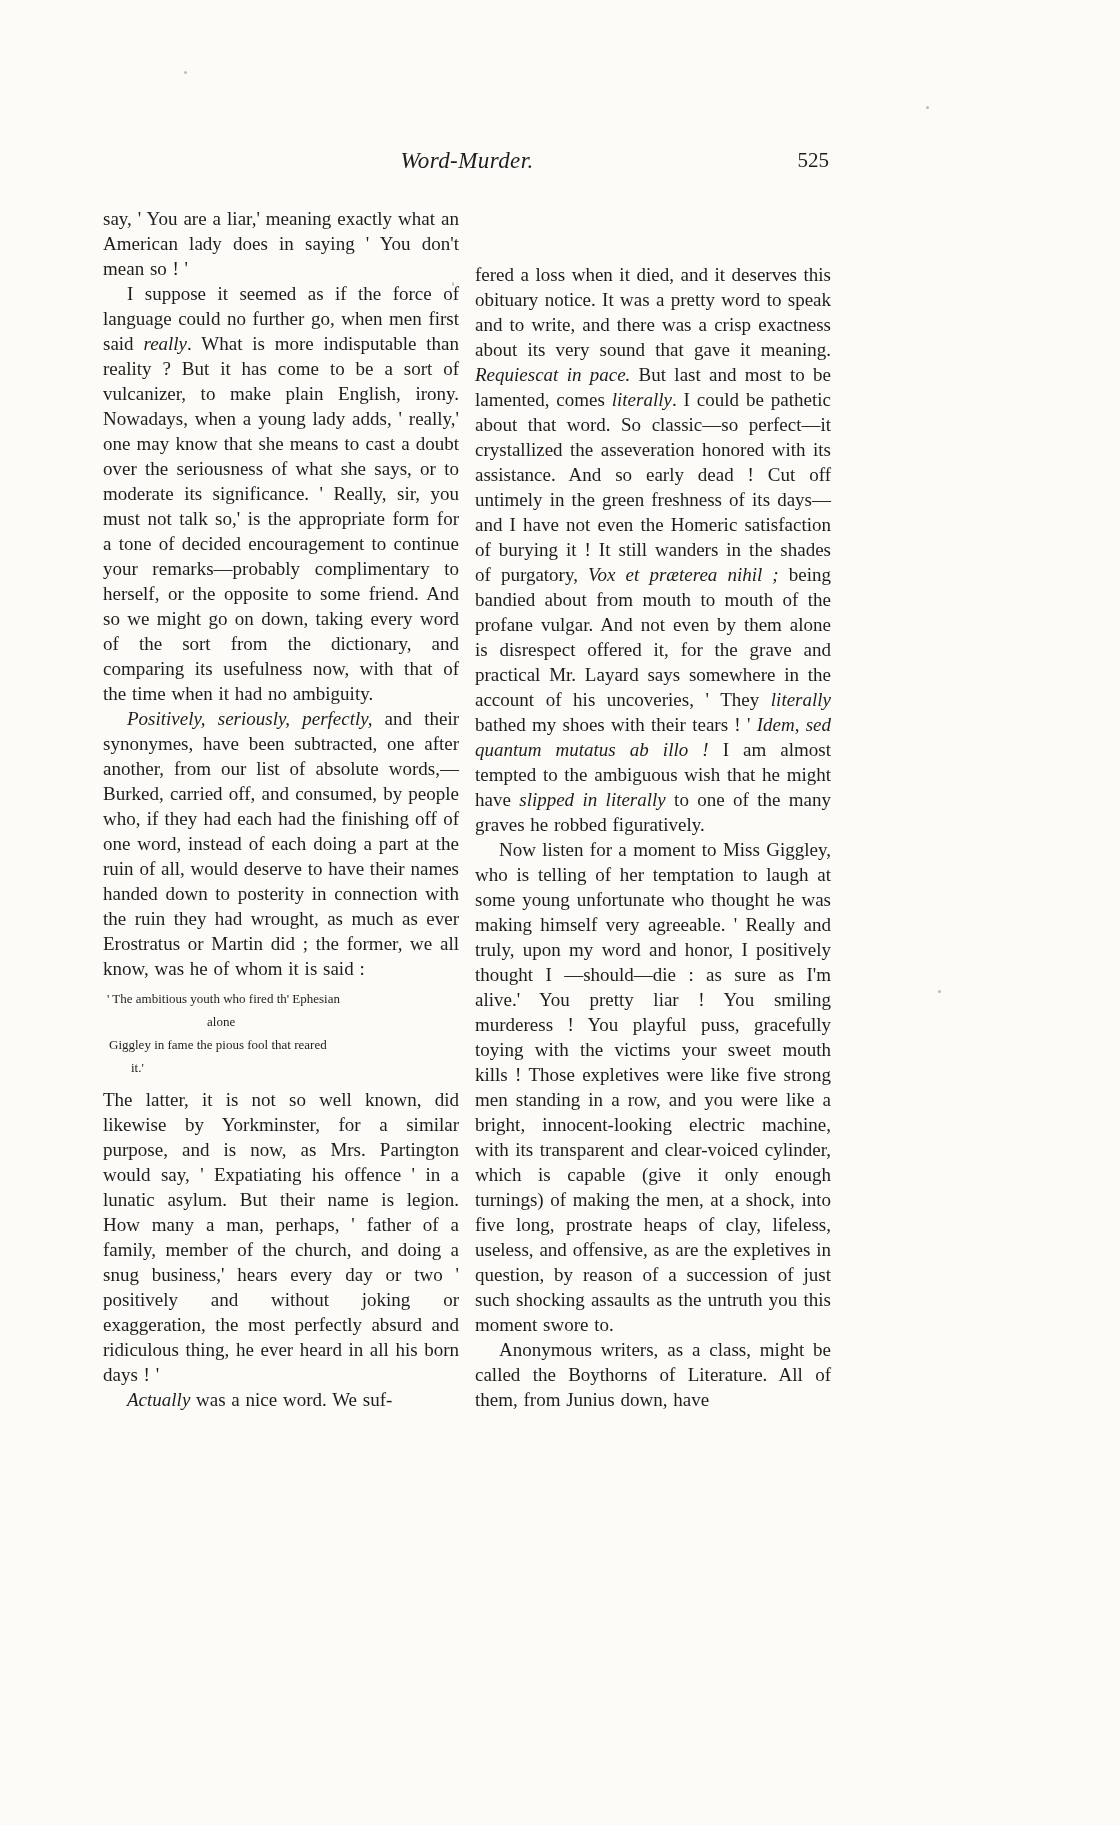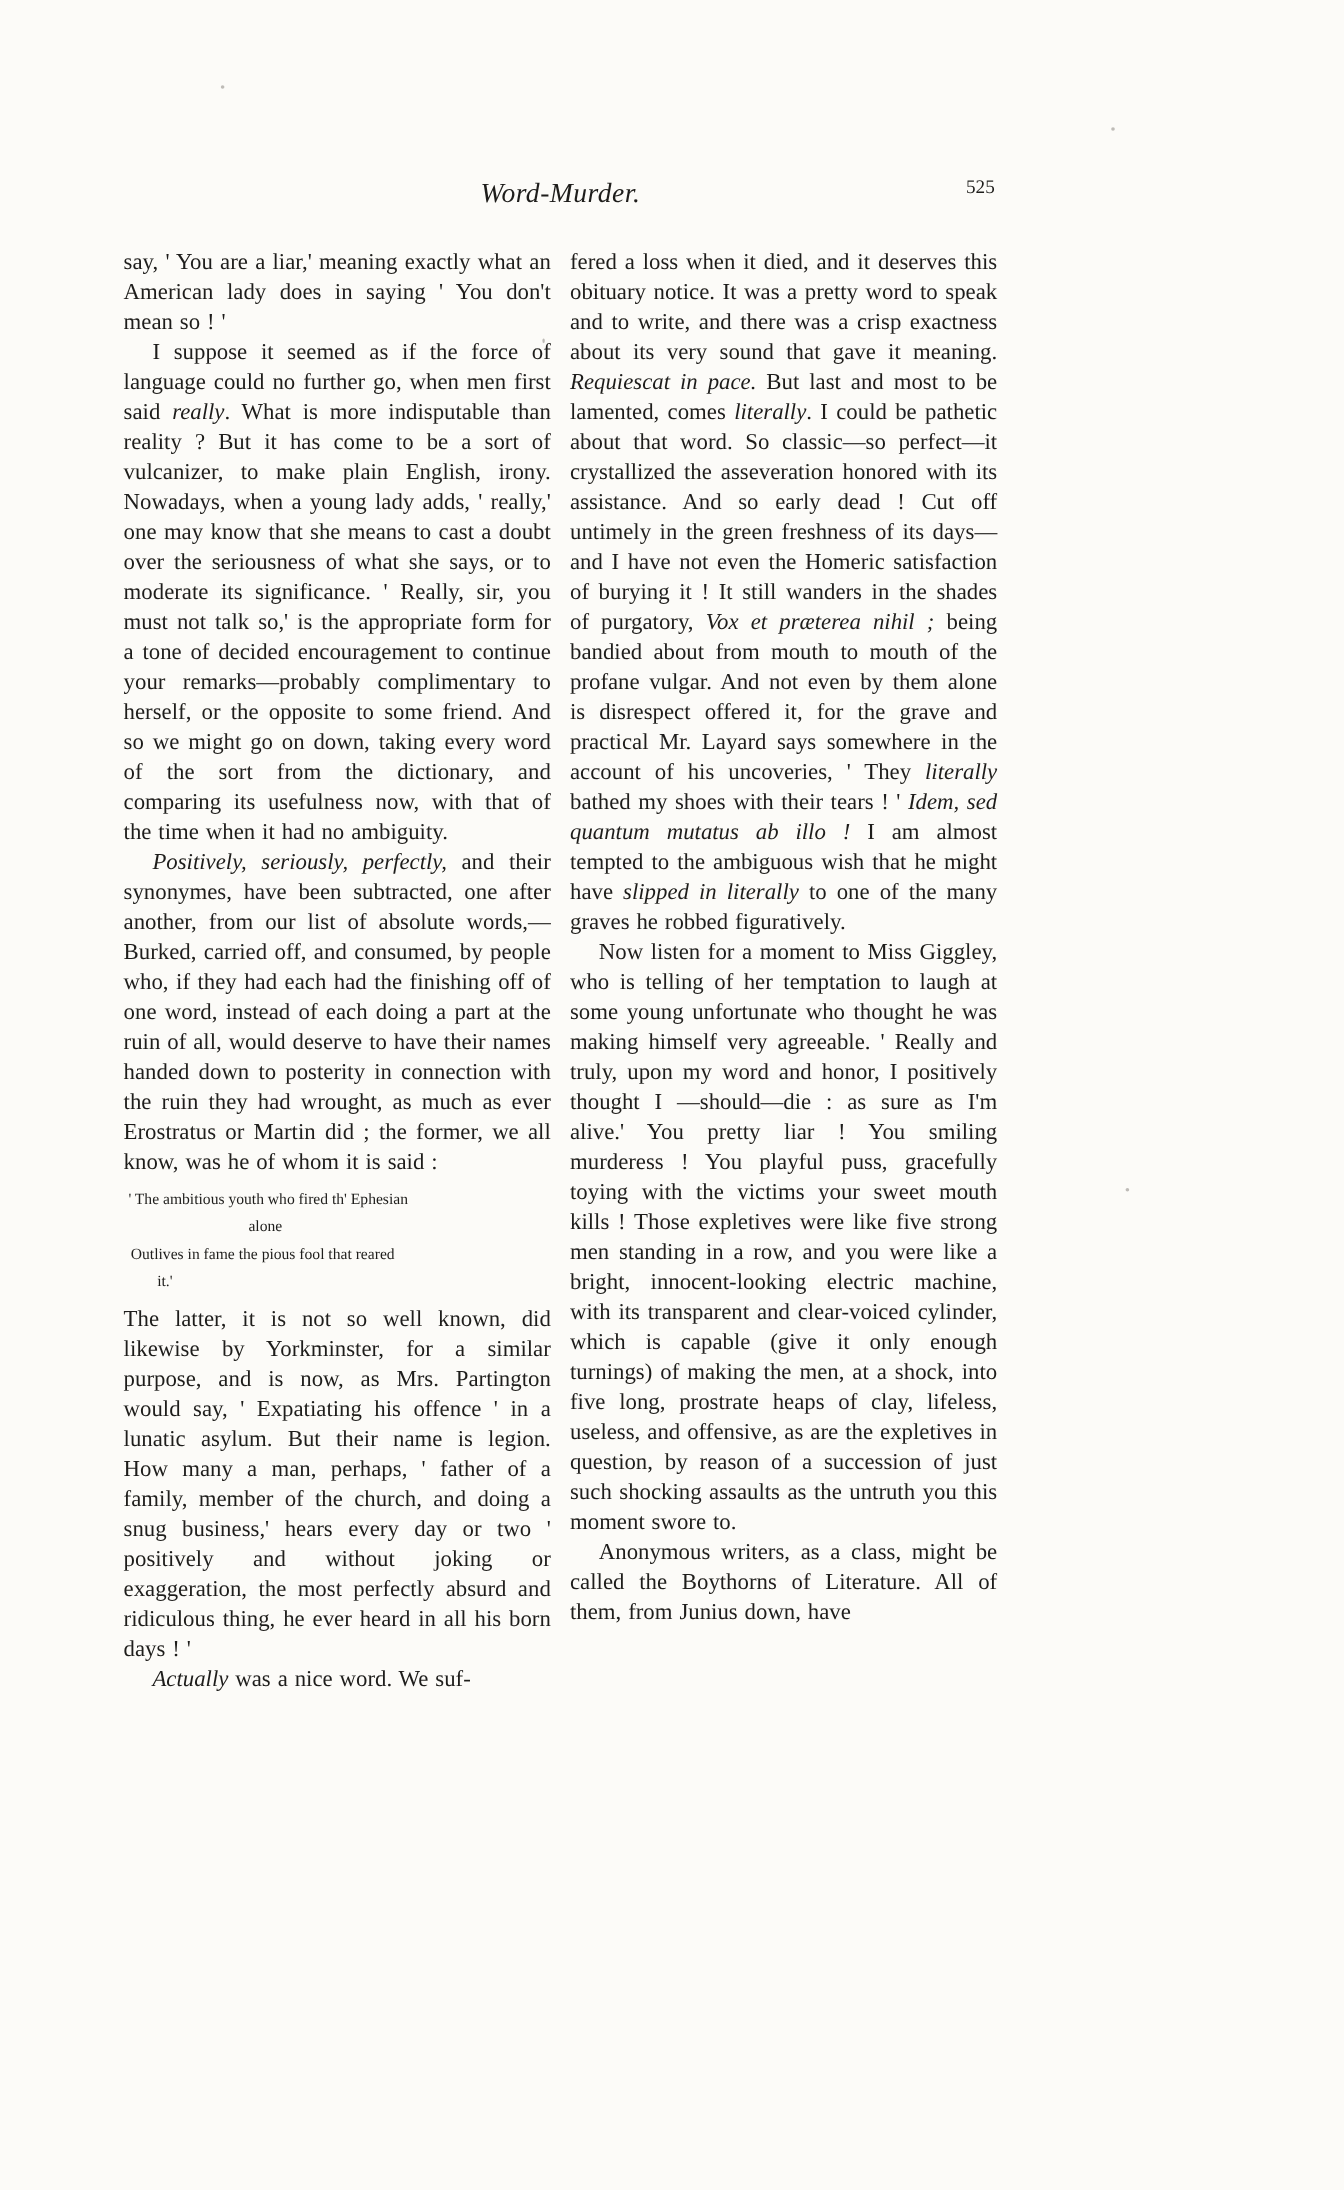--- a/index.html
+++ b/index.html
@@ -30,27 +30,27 @@
   }
   .running-title {
     font-style: italic;
     font-size: 23px;
     letter-spacing: 0.4px;
   }
   .running-pagenum {
     position: absolute;
     right: 2px;
     top: 0;
-    font-size: 16px;
+    font-size: 21px;
     font-style: normal;
   }
   .columns {
     display: flex;
     gap: 16px;
-    align-items: flex-start;
+    align-items: flex-end;
   }
   .col {
     width: 356px;
     text-align: justify;
     font-size: 19px;
     line-height: 25px;
     word-spacing: 1px;
   }
   .col p {
     margin: 0;
@@ -89,21 +89,21 @@
   </div>
 
   <div class="columns">
     <div class="col">
         <p class=""><span>say, ' You are a liar,' meaning exactly what an American lady does in saying ' You don't mean so ! '</span></p>
         <p class="indent"><span>I suppose it seemed as if the force of language could no further go, when men first said </span><span class="it">really</span><span>.  What is more indisputable than reality ?  But it has come to be a sort of vulcanizer, to make plain English, irony.  Nowadays, when a young lady adds, ' really,' one may know that she means to cast a doubt over the seriousness of what she says, or to moderate its significance.  ' Really, sir, you must not talk so,' is the appropriate form for a tone of decided encouragement to continue your remarks—probably complimentary to herself, or the opposite to some friend.  And so we might go on down, taking every word of the sort from the dictionary, and comparing its usefulness now, with that of the time when it had no ambiguity.</span></p>
         <p class="indent"><span class="it">Positively, seriously, perfectly,</span><span> and their synonymes, have been subtracted, one after another, from our list of absolute words,—Burked, carried off, and consumed, by people who, if they had each had the finishing off of one word, instead of each doing a part at the ruin of all, would deserve to have their names handed down to posterity in connection with the ruin they had wrought, as much as ever Erostratus or Martin did ; the former, we all know, was he of whom it is said :</span></p>
         <div class="verse">
           <div class="verse-line" style="padding-left: 0px;">' The ambitious youth who fired th' Ephesian</div>
           <div class="verse-line" style="padding-left: 100px;">alone</div>
-          <div class="verse-line" style="padding-left: 2px;">Outlives in fame the pious fool that reared</div>
+          <div class="verse-line" style="padding-left: 2px;">Giggley in fame the pious fool that reared</div>
           <div class="verse-line" style="padding-left: 24px;">it.'</div>
         </div>
         <p class=""><span>The latter, it is not so well known, did likewise by Yorkminster, for a similar purpose, and is now, as Mrs. Partington would say, ' Expatiating his offence ' in a lunatic asylum.  But their name is legion.  How many a man, perhaps, ' father of a family, member of the church, and doing a snug business,' hears every day or two ' positively and without joking or exaggeration, the most perfectly absurd and ridiculous thing, he ever heard in all his born days ! '</span></p>
         <p class="indent"><span class="it">Actually</span><span> was a nice word.  We suf-</span></p>
       </div>
     <div class="col">
         <p class=""><span>fered a loss when it died, and it deserves this obituary notice.  It was a pretty word to speak and to write, and there was a crisp exactness about its very sound that gave it meaning.  </span><span class="it">Requiescat in pace.</span><span>  But last and most to be lamented, comes </span><span class="it">literally</span><span>.  I could be pathetic about that word.  So classic—so perfect—it crystallized the asseveration honored with its assistance.  And so early dead !  Cut off untimely in the green freshness of its days—and I have not even the Homeric satisfaction of burying it !  It still wanders in the shades of purgatory, </span><span class="it">Vox et præterea nihil ;</span><span> being bandied about from mouth to mouth of the profane vulgar.  And not even by them alone is disrespect offered it, for the grave and practical Mr. Layard says somewhere in the account of his uncoveries, ' They </span><span class="it">literally</span><span> bathed my shoes with their tears ! ' </span><span class="it">Idem, sed quantum mutatus ab illo !</span><span> I am almost tempted to the ambiguous wish that he might have </span><span class="it">slipped in literally</span><span> to one of the many graves he robbed figuratively.</span></p>
         <p class="indent"><span>Now listen for a moment to Miss Giggley, who is telling of her temptation to laugh at some young unfortunate who thought he was making himself very agreeable.  ' Really and truly, upon my word and honor, I positively thought I —should—die :  as sure as I'm alive.' You pretty liar !  You smiling murderess !  You playful puss, gracefully toying with the victims your sweet mouth kills !  Those expletives were like five strong men standing in a row, and you were like a bright, innocent-looking electric machine, with its transparent and clear-voiced cylinder, which is capable (give it only enough turnings) of making the men, at a shock, into five long, prostrate heaps of clay, lifeless, useless, and offensive, as are the expletives in question, by reason of a succession of just such shocking assaults as the untruth you this moment swore to.</span></p>
         <p class="indent"><span>Anonymous writers, as a class, might be called the Boythorns of Literature. All of them, from Junius down, have</span></p>
       </div>

